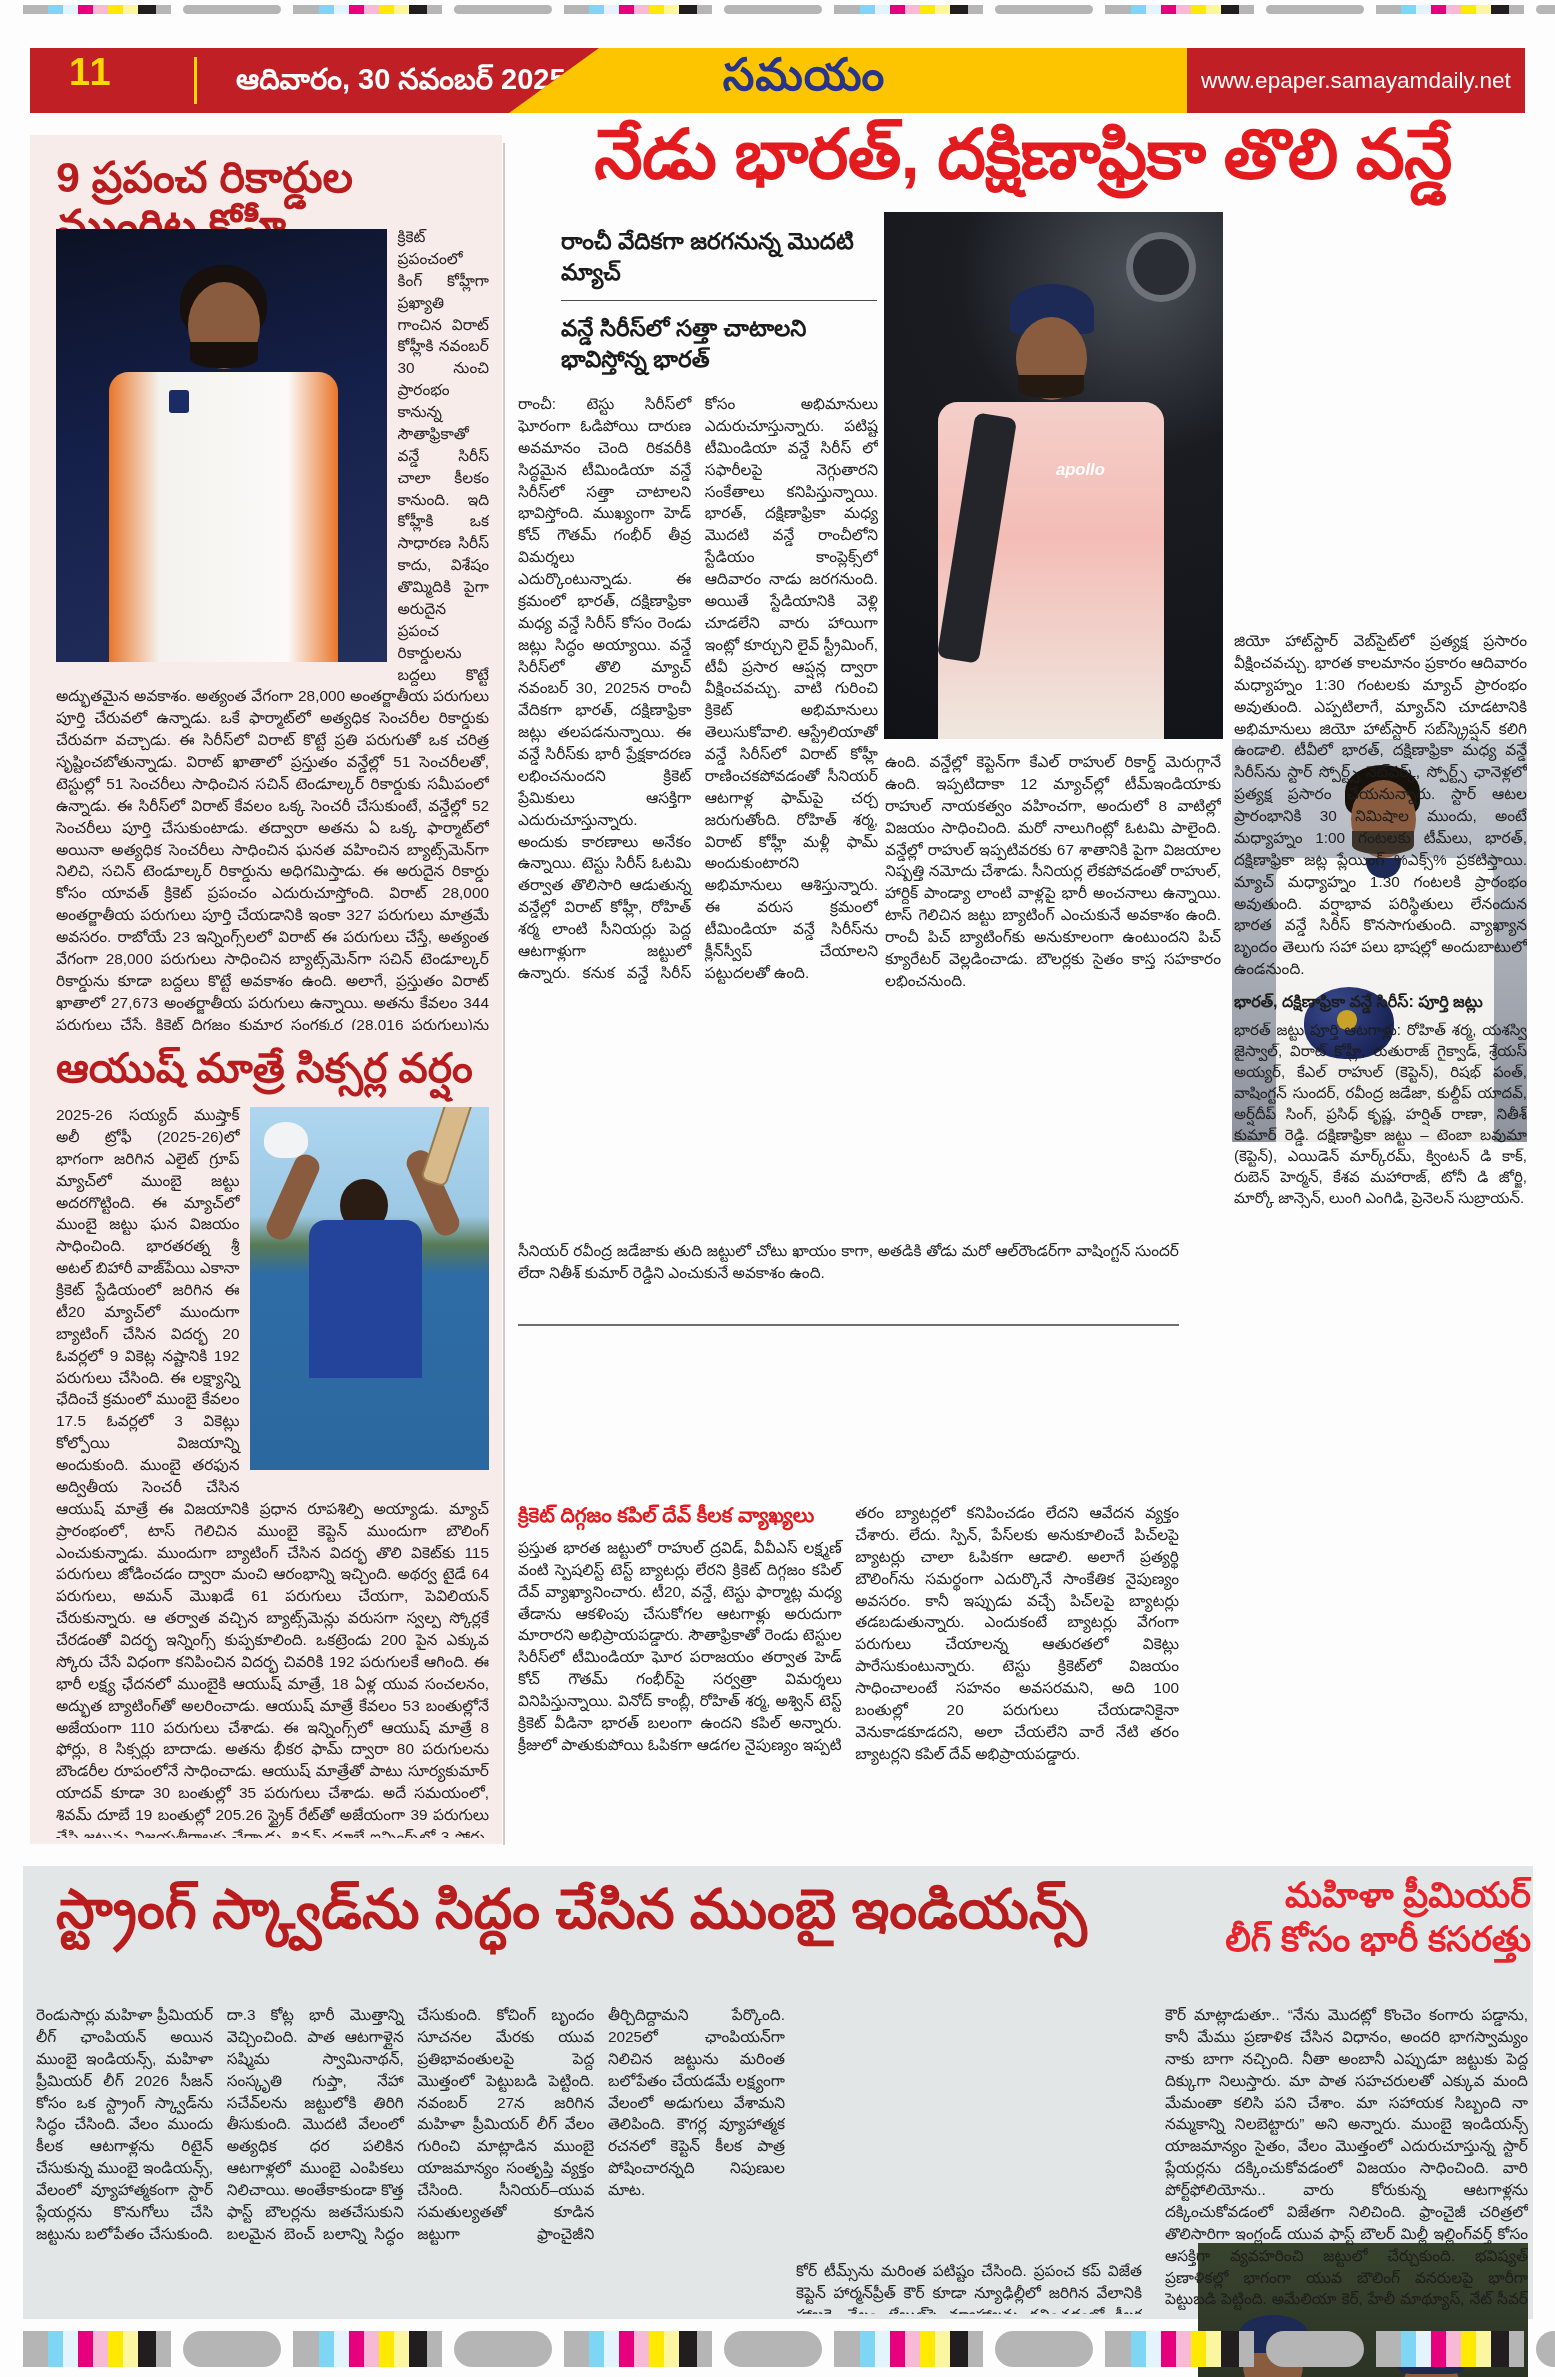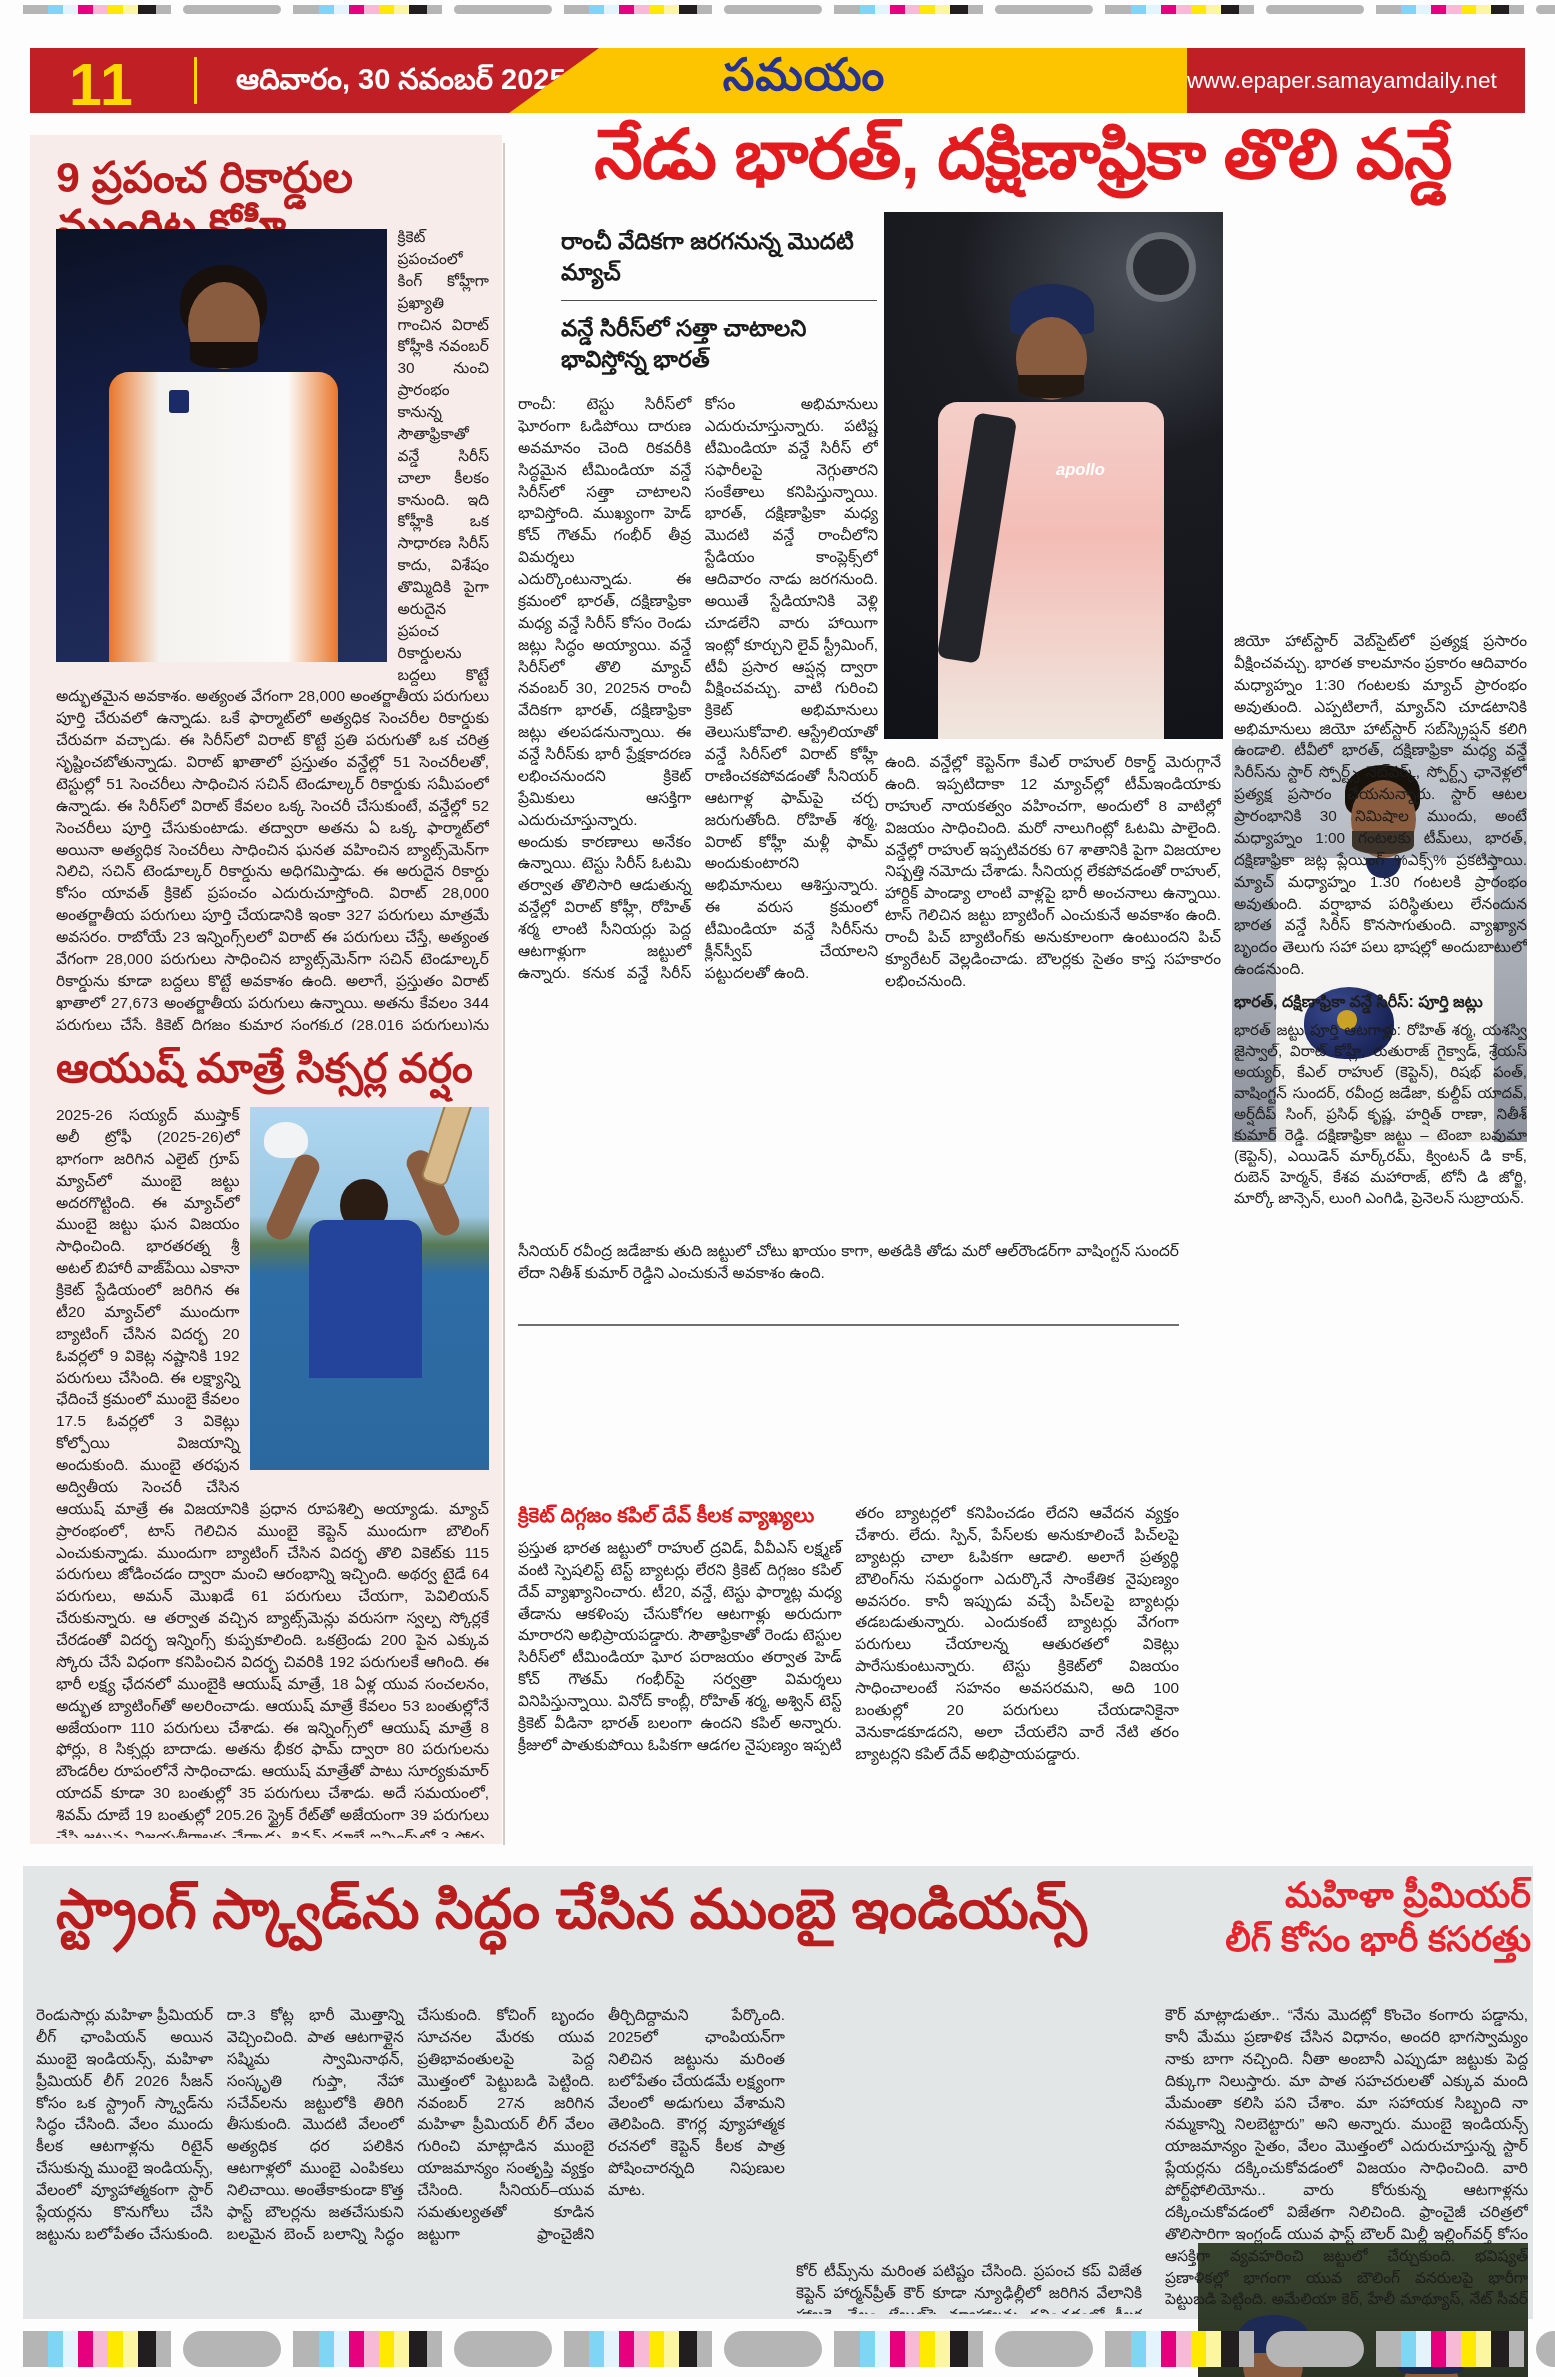--- a/index.html
+++ b/index.html
@@ -5,22 +5,22 @@
   html,body{margin:0;padding:0;background:#ffffff;}
   .page{position:relative;width:1555px;height:2377px;background:#fefdfd;overflow:hidden;
         font-family:"Liberation Sans","DejaVu Sans",sans-serif;color:#1c1c1c;}
   .abs{position:absolute;}
   
   .hdr-red-left{left:30px;top:48px;width:569px;height:65px;background:#c01f25;
      clip-path:polygon(0 0,100% 0,calc(100% - 90px) 100%,0 100%);z-index:3;}
   .hdr-yellow{left:421px;top:48px;width:766px;height:65px;background:#fdc500;z-index:2;
      display:flex;align-items:center;justify-content:center;}
   .hdr-red-right{left:1187px;top:48px;width:338px;height:65px;background:#c01f25;z-index:2;
-     display:flex;align-items:center;}
-  .page-num{position:absolute;left:39px;top:3px;font-size:59px;font-weight:900;color:#ffd800;letter-spacing:1.5px;}
+     display:flex;align-items:center;justify-content:center;}
+  .page-num{position:absolute;left:39px;top:3px;font-size:38px;font-weight:900;color:#ffd800;letter-spacing:1.5px;}
   .hdr-divider{position:absolute;left:164px;top:9px;width:3px;height:47px;background:#ffd800;}
   .hdr-date{position:absolute;left:192px;top:15px;font-size:29px;font-weight:700;color:#ffffff;white-space:nowrap;margin-left:14px;}
   .masthead{font-size:45px;font-weight:900;color:#27348b;letter-spacing:0.8px;}
   .website{font-size:22.6px;font-weight:400;color:#ffffff;}
   
   .calib{display:flex;align-items:stretch;}
   .calib .cb{display:inline-block;height:100%;}
   
   .pink-panel{left:30px;top:135px;width:472px;height:1709px;background:#f7ecea;}
   .gray-panel{left:22.6px;top:1866px;width:1510px;height:453px;background:#e2e6e7;}

